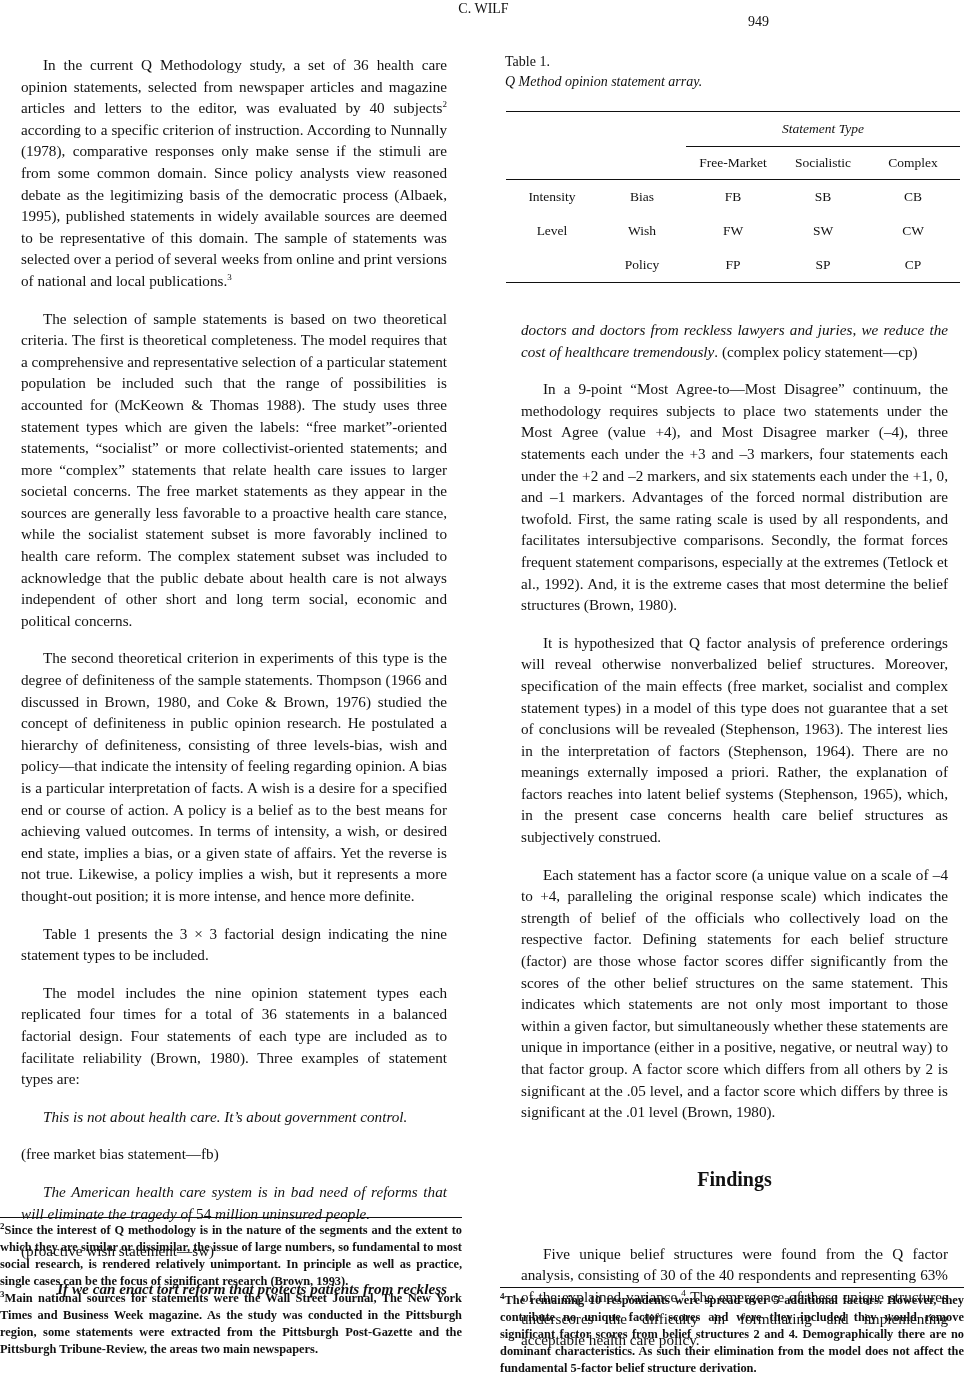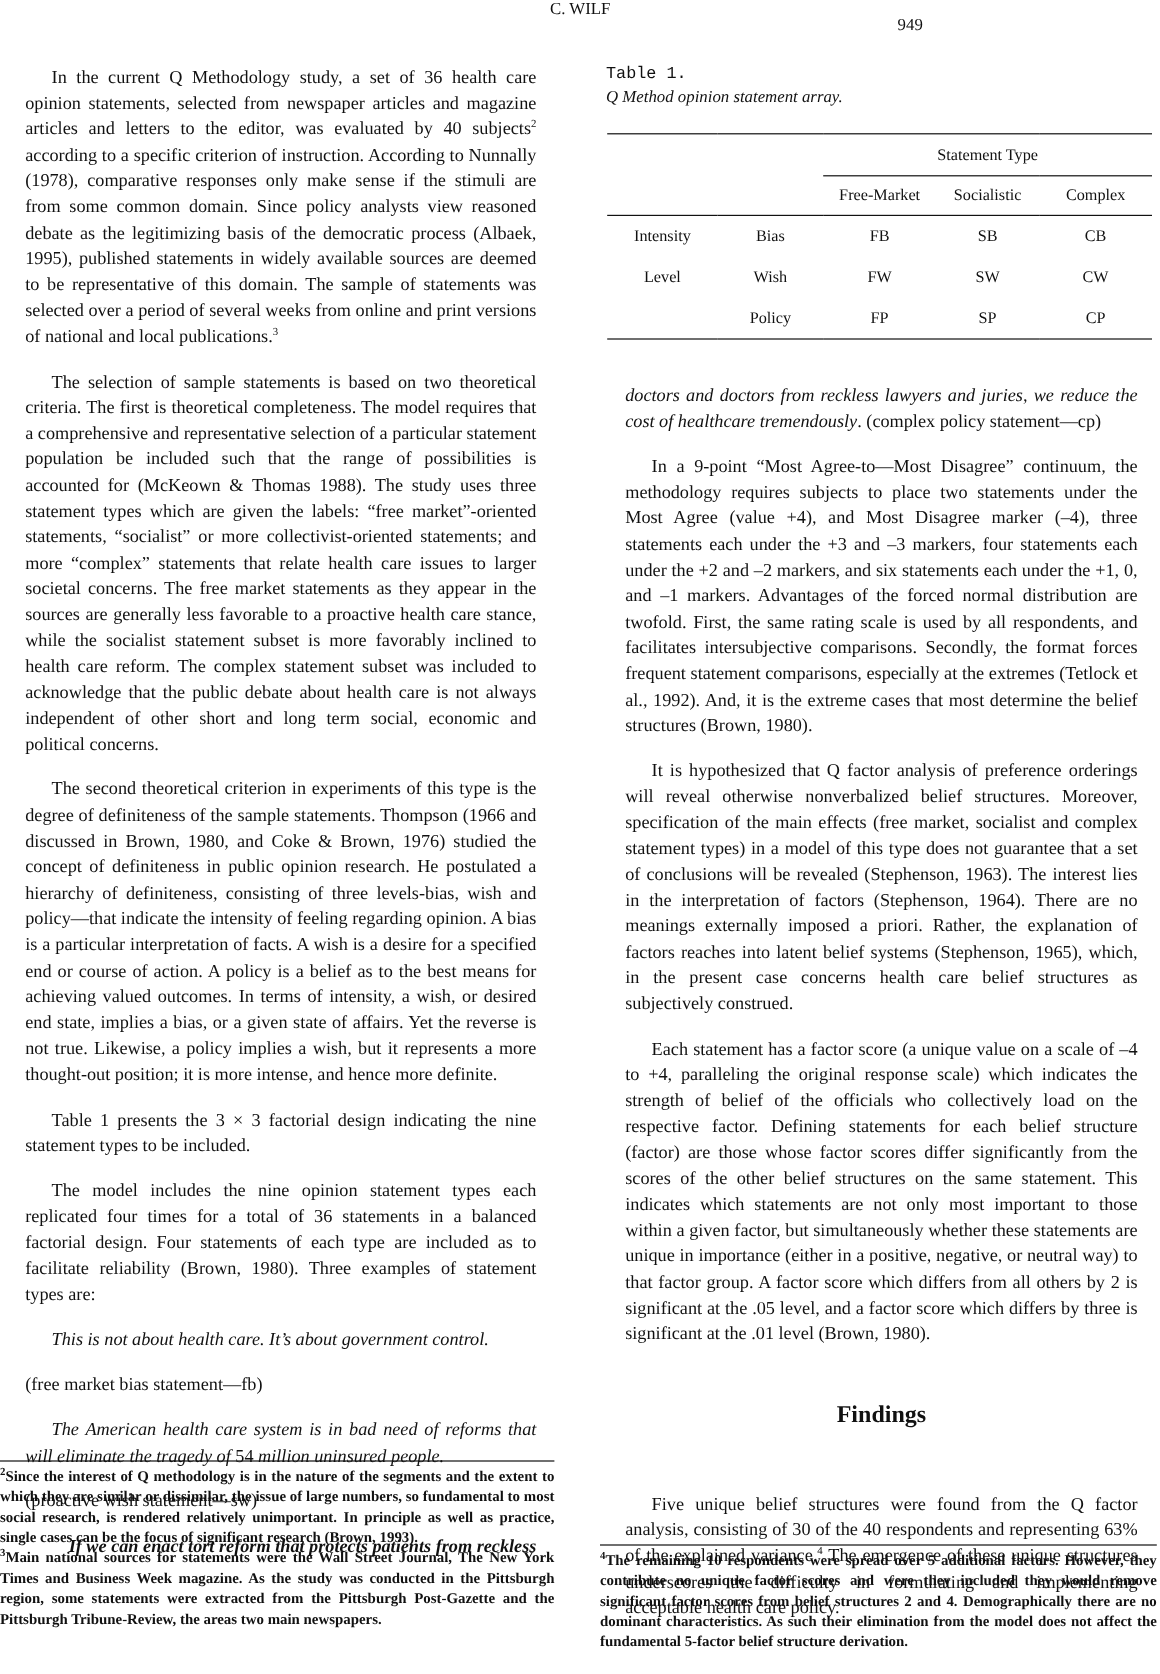--- a/index.html
+++ b/index.html
@@ -22,28 +22,28 @@
   p.body {
     margin:16px; font-size:15.2px; line-height:21.6px;
     text-align:justify; text-indent:22px;
     hyphens:none;
   }
   p.body.noindent { text-indent:0; }
   sup { font-size:9px; line-height:0; vertical-align:super; }
   i { font-style:italic; }
 
   .table-block { font-size:13.5px; }
-  .table-label { font-size:14px; line-height:20px; margin-top:8px;font-family:Liberation Mono, monospace; }
+  .table-label { font-size:14px; line-height:20px; margin-top:8px; }
   .table-caption { font-size:14px; line-height:20px; font-style:italic; }
   table.qtable {
     border-collapse:collapse; width:454px; margin-left:1px; margin-top:19px;
     font-size:13.5px;
   }
   table.qtable td { text-align:center; padding:0; height:34px; }
-  table.qtable tr.head1 td { height:34px; }
+  table.qtable tr.head1 td { height:34px;font-style:italic; }
   table.qtable tr.head2 td { height:32px; }
   .rule-top { border-top:1.3px solid #111; }
   .rule-bottom { border-bottom:1.3px solid #111; }
   .rule-mid { border-top:1.3px solid #111; }
 
   h2.section {
     text-align:center; font-size:20px; font-weight:bold;
     margin:10px; line-height:24px;
   }
 

